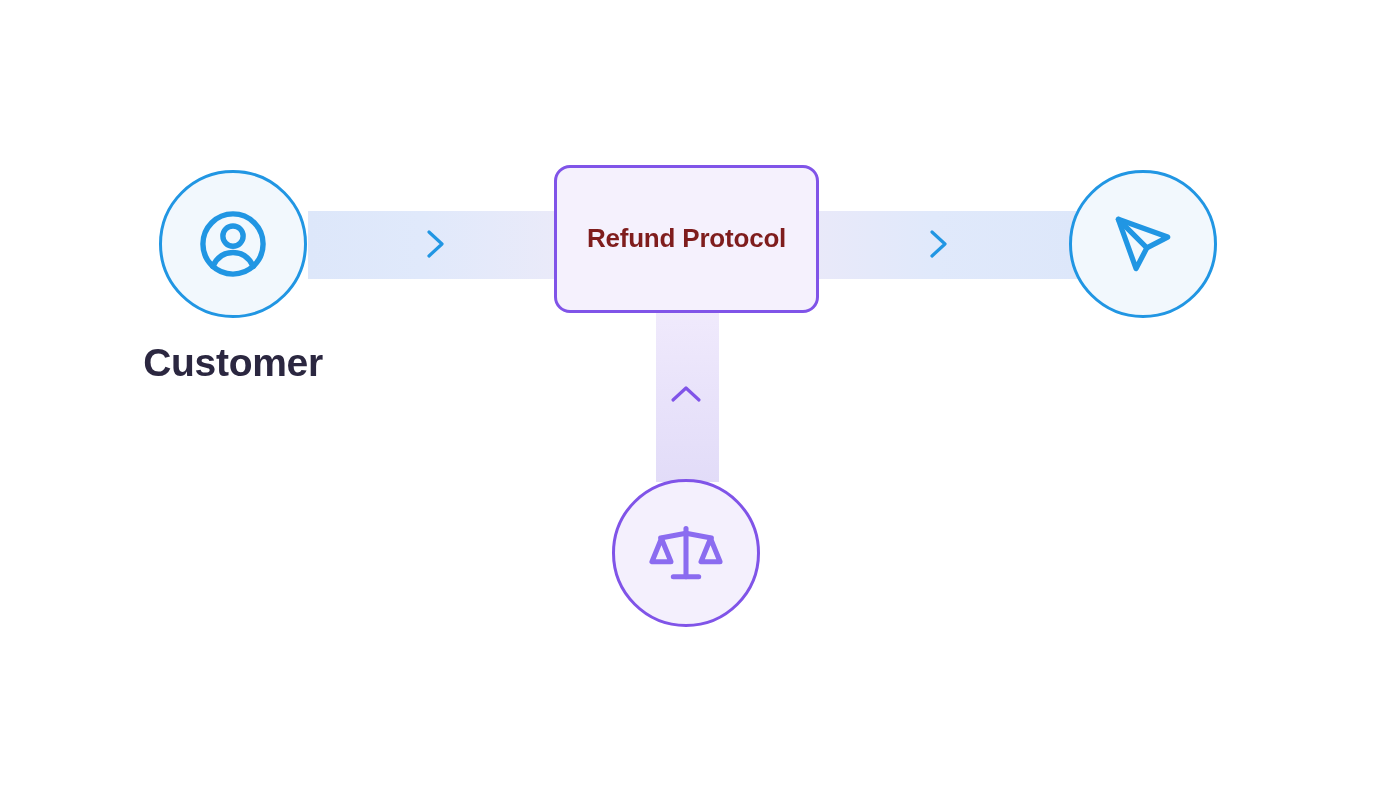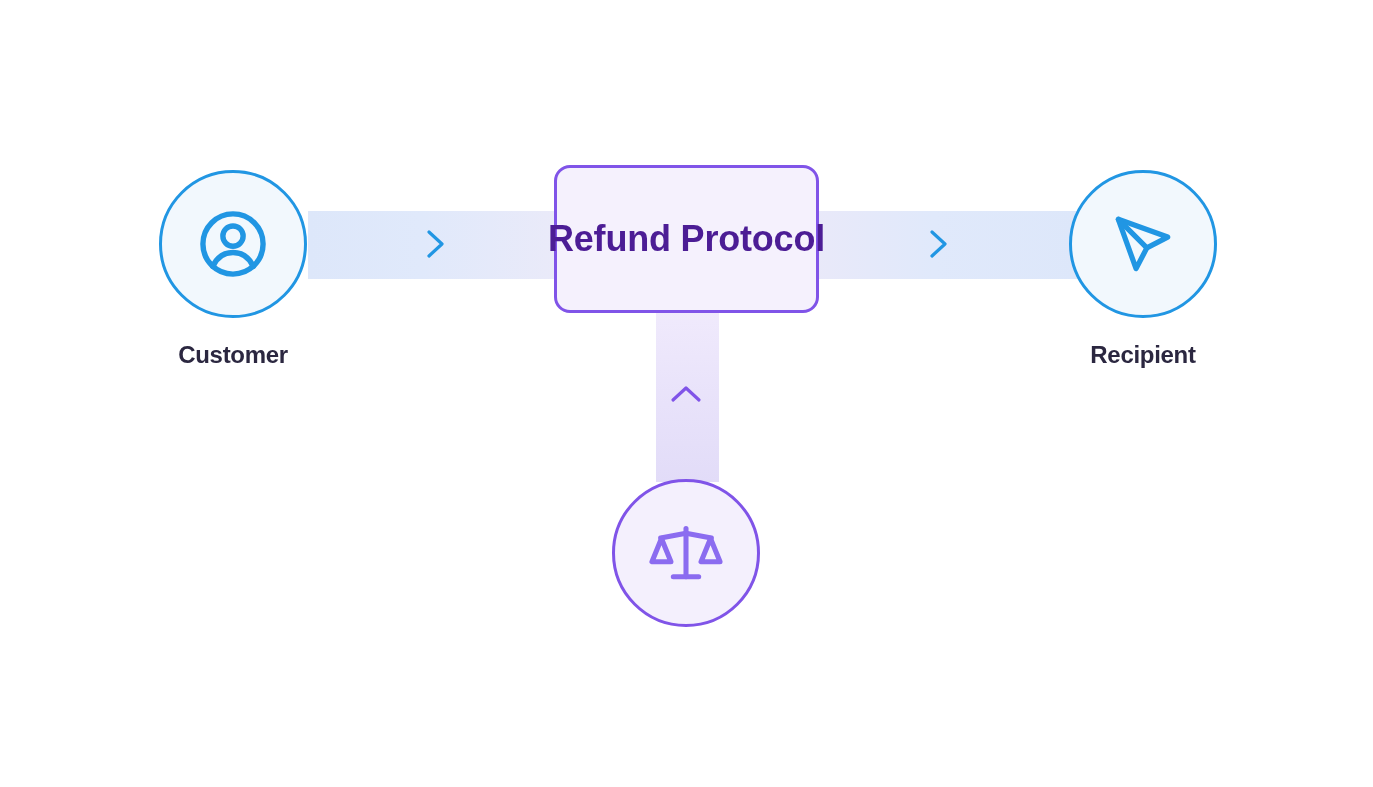--- a/index.html
+++ b/index.html
@@ -74,21 +74,21 @@
   }
   .node-customer  { left: 159px; top: 170px; width: 148px; height: 148px; }
   .node-recipient { left: 1069px; top: 170px; width: 148px; height: 148px; }
   .node-arbiter   { left: 612px; top: 479px; width: 148px; height: 148px; }
 
   
   .node-label {
     position: absolute;
     text-align: center;
     color: #2b2740;
-    font-size: 24px;
+    font-size: 39px;
     font-weight: bold;
     letter-spacing: -0.3px;
     white-space: nowrap;
   }
   .label-customer  { left: 83px;  top: 341px; width: 300px; }
   .label-recipient { left: 993px; top: 341px; width: 300px; }
   .label-arbiter   { left: 536px; top: 650px; width: 300px; }
 
   
   .contract-box {
@@ -100,22 +100,22 @@
     box-sizing: border-box;
     background: #f5f1fd;
     border: 3px solid #8054e8;
     border-radius: 16px;
     display: flex;
     flex-direction: column;
     align-items: center;
     justify-content: center;
   }
   .contract-line {
-    color: #4c1d95;
-    font-size: 36px;
+    color: #7f1d1d;
+    font-size: 26px;
     font-weight: bold;
     line-height: 1.12;
     letter-spacing: -0.2px;
     white-space: nowrap;
   }
 </style>
 </head>
 <body>
 
 <div id="stage">
@@ -149,21 +149,20 @@
   </div>
 
   <div class="node node-blue node-recipient">
     <svg width="74" height="74" viewBox="0 0 48 48">
       <g transform="rotate(-90 24 24)">
         <path d="M40 8 L8 19.5 L21.5 26.5 L28.5 40 Z" fill="none" stroke="#2196e3" stroke-width="3.4" stroke-linejoin="round" stroke-linecap="round"></path>
         <path d="M40 8 L21.5 26.5" fill="none" stroke="#2196e3" stroke-width="3.4" stroke-linecap="round"></path>
       </g>
     </svg>
   </div>
-  <div class="node-label label-recipient">Recipient</div>
 
   <div class="node node-purple node-arbiter">
     <svg width="76" height="76" viewBox="0 0 48 48">
       <g fill="none" stroke="#8b6cf0" stroke-width="3.2" stroke-linecap="round" stroke-linejoin="round">
         <path d="M24 8.5 L24 39"></path>
         <path d="M8 14.5 L24 11.5 L40 14.5"></path>
         <path d="M16 39 L32 39"></path>
         <path d="M8.5 14.8 L2.5 29.5 L14.5 29.5 Z"></path>
         <path d="M39.5 14.8 L33.5 29.5 L45.5 29.5 Z"></path>
       </g>

